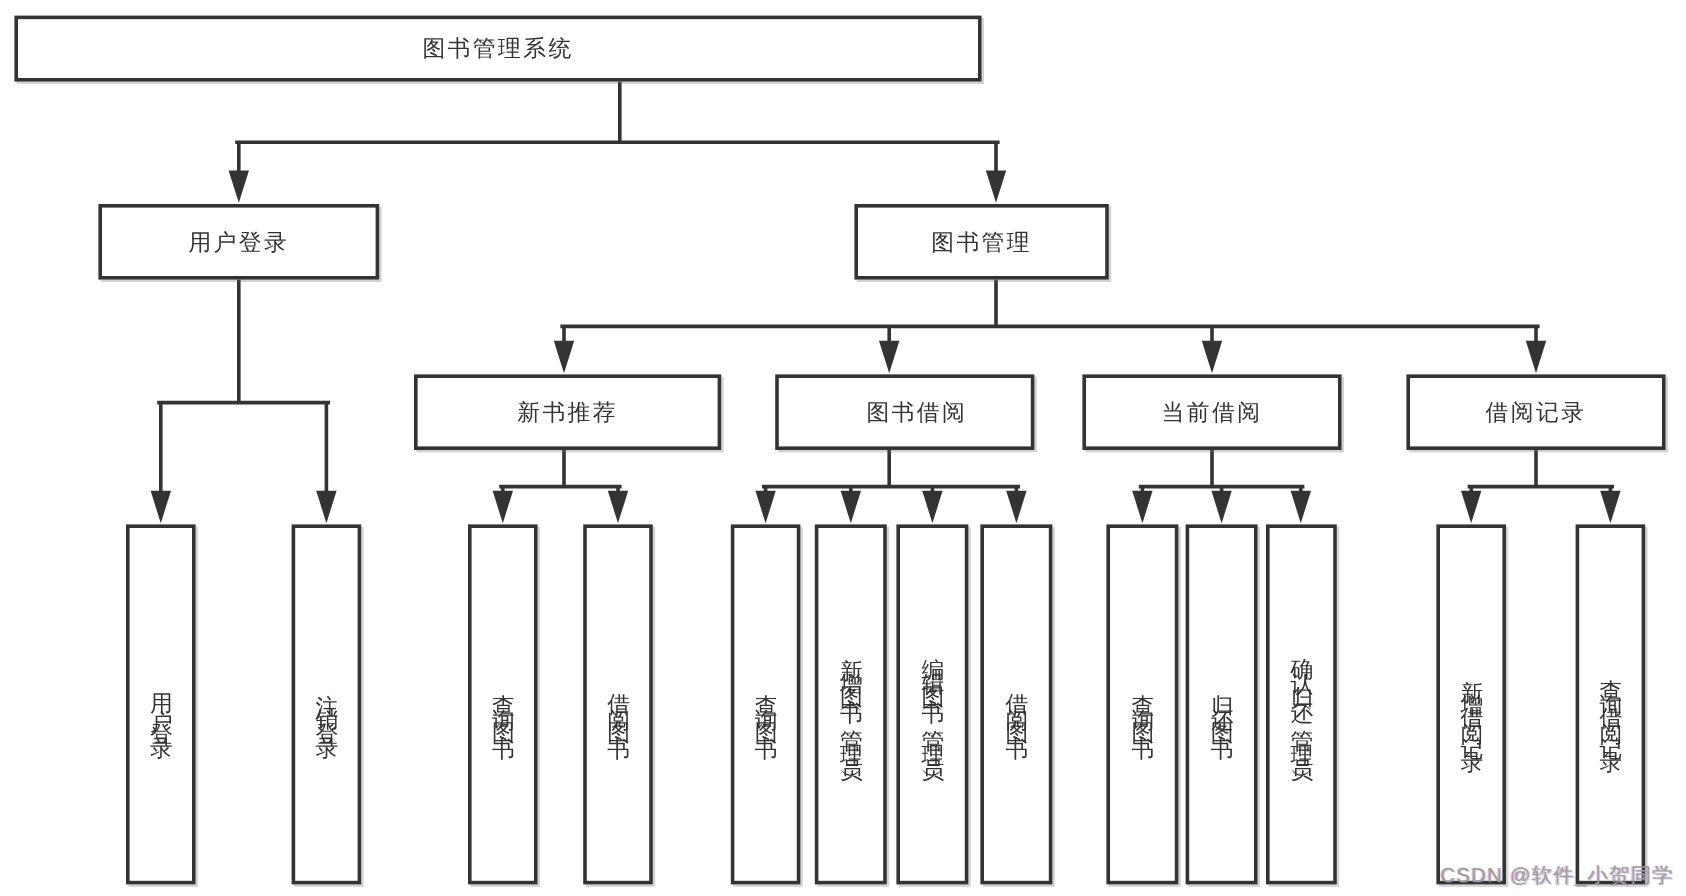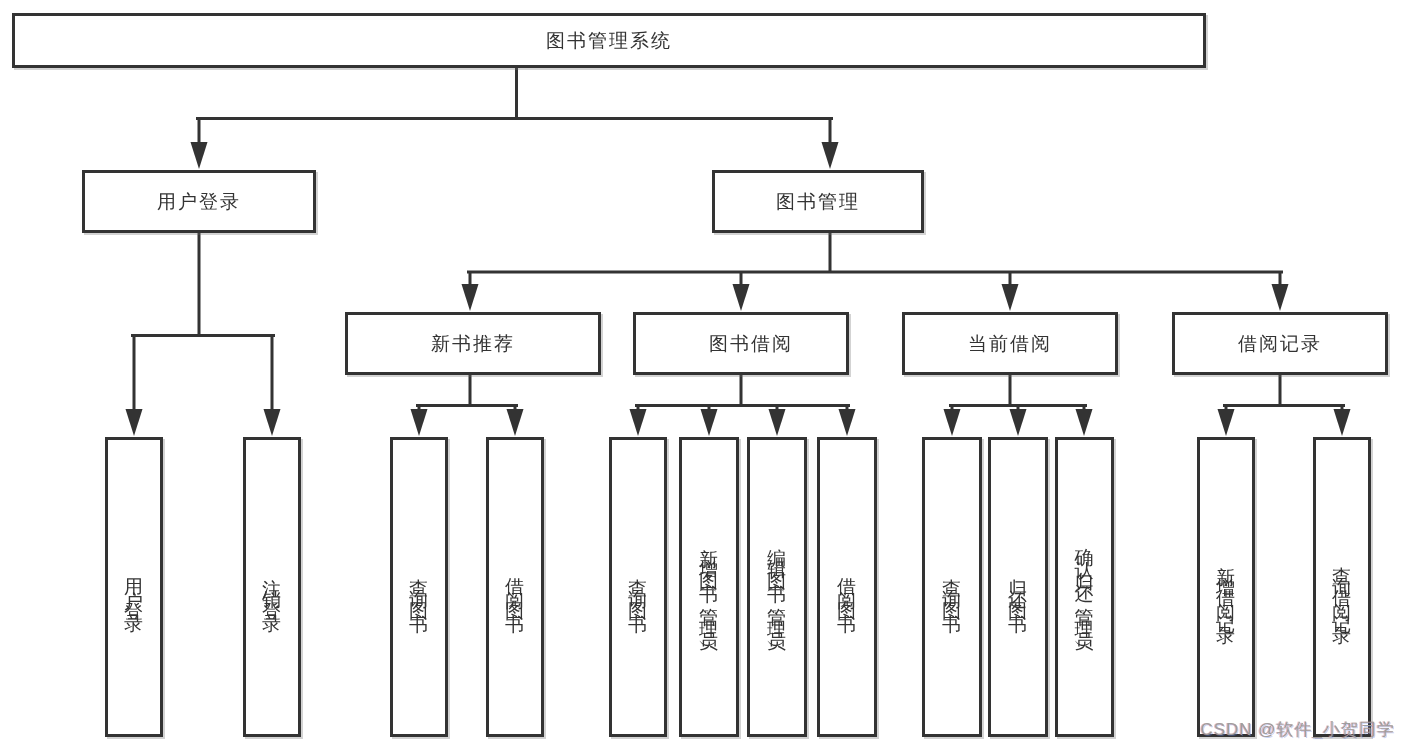--- a/index.html
+++ b/index.html
@@ -79,35 +79,35 @@
       <polygon points="1009.5,409 1026.5,409 1018,436"></polygon>
       <polygon points="1075.5,409 1092.5,409 1084,436"></polygon>
     </g>
     <g>
       <path d="M1280,373 V405.5 M1224.5,405.5 H1343.5 M1226,405.5 V411 M1342,405.5 V411"></path>
       <polygon points="1217.5,409 1234.5,409 1226,436"></polygon>
       <polygon points="1333.5,409 1350.5,409 1342,436"></polygon>
     </g>
   </svg>
 
-  <div class="node" style="left:12px;top:13px;width:1194px;height:55px;justify-content:center;">
+  <div class="node" style="left:12px;top:13px;width:806px;height:55px;justify-content:center;">
     <span>图书管理系统</span>
   </div>
 
   <div class="node" style="left:82px;top:170px;width:234px;height:63px;">
     <span>用户登录</span>
   </div>
   <div class="node" style="left:712px;top:170px;width:212px;height:63px;">
     <span>图书管理</span>
   </div>
 
   <div class="node" style="left:345px;top:312px;width:256px;height:63px;">
     <span>新书推荐</span>
   </div>
-  <div class="node" style="left:633px;top:312px;width:216px;height:63px;padding-left:20px;">
+  <div class="node" style="left:646px;top:312px;width:216px;height:63px;padding-left:20px;">
     <span>图书借阅</span>
   </div>
   <div class="node" style="left:1172px;top:312px;width:216px;height:63px;">
     <span>借阅记录</span>
   </div>
   <div class="node" style="left:902px;top:312px;width:216px;height:63px;">
     <span>当前借阅</span>
   </div>
 
   <div class="leaf" style="left:105px;top:437px;width:58px;height:300px;">

